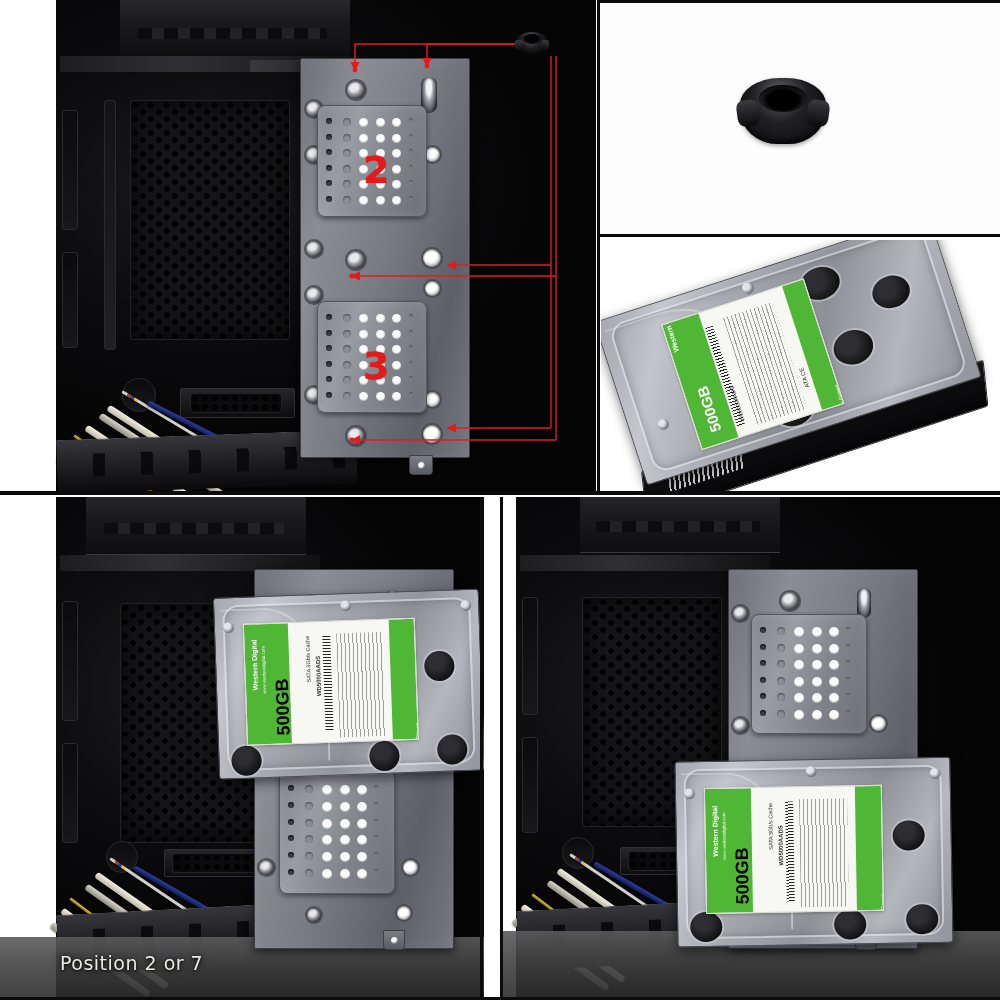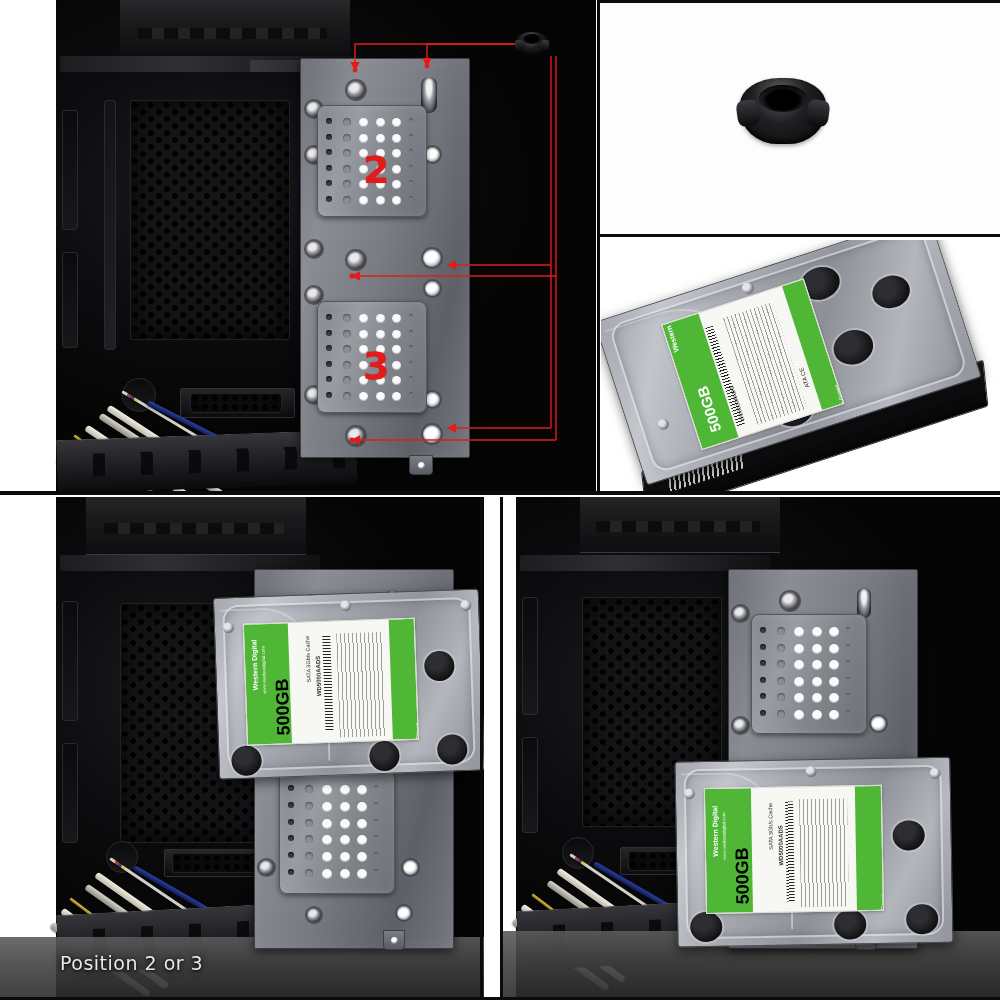--- a/index.html
+++ b/index.html
@@ -586,21 +586,21 @@
           <div class="lbl-txt" style="right:3px;top:104px;font-size:6px;color:#fff;transform:rotate(-90deg);transform-origin:right top;">WD Caviar Green</div>
           <div class="lbl-txt" style="left:60px;top:60px;font-size:5.5px;transform:rotate(-90deg);transform-origin:left top;">SATA 3Gb/s Cache</div>
           <div class="lbl-txt" style="left:70px;top:74px;font-size:6px;font-weight:700;transform:rotate(-90deg);transform-origin:left top;">WD5000AADS</div>
           <div class="lbl-barcode" style="left:78px;top:14px;width:8px;height:96px;background:repeating-linear-gradient(180deg,#000 0 1px,transparent 1px 3px);"></div>
           <div class="lbl-lines" style="left:92px;top:12px;width:46px;height:104px;background:repeating-linear-gradient(90deg,#555 0 1px,transparent 1px 4px);"></div>
           <div class="lbl-txt" style="left:142px;top:100px;font-size:6px;transform:rotate(-90deg);transform-origin:left top;"></div>
         </div>
       </div>
     </div>
 
-    <div class="caption" style="left:60px;top:455px;font-size:19px;">Position 2 or 3</div>
+    <div class="caption" style="left:60px;top:455px;font-size:19px;">Position 2 or 7</div>
   </div>
 
   <div class="panel case-photo" style="left:500px;top:497px;width:500px;height:503px;">
     <div class="white-strip" style="left:0;top:0;width:16px;height:420px;"></div>
     <div class="case-bg" style="left:16px;top:0;width:484px;height:503px;"></div>
 
     <div class="bay-top" style="left:80px;top:-10px;width:200px;height:66px;"></div>
     <div class="tray-edge" style="left:20px;top:58px;width:250px;height:16px;"></div>
 
     <div class="mesh" style="left:82px;top:100px;width:140px;height:230px;"></div>

